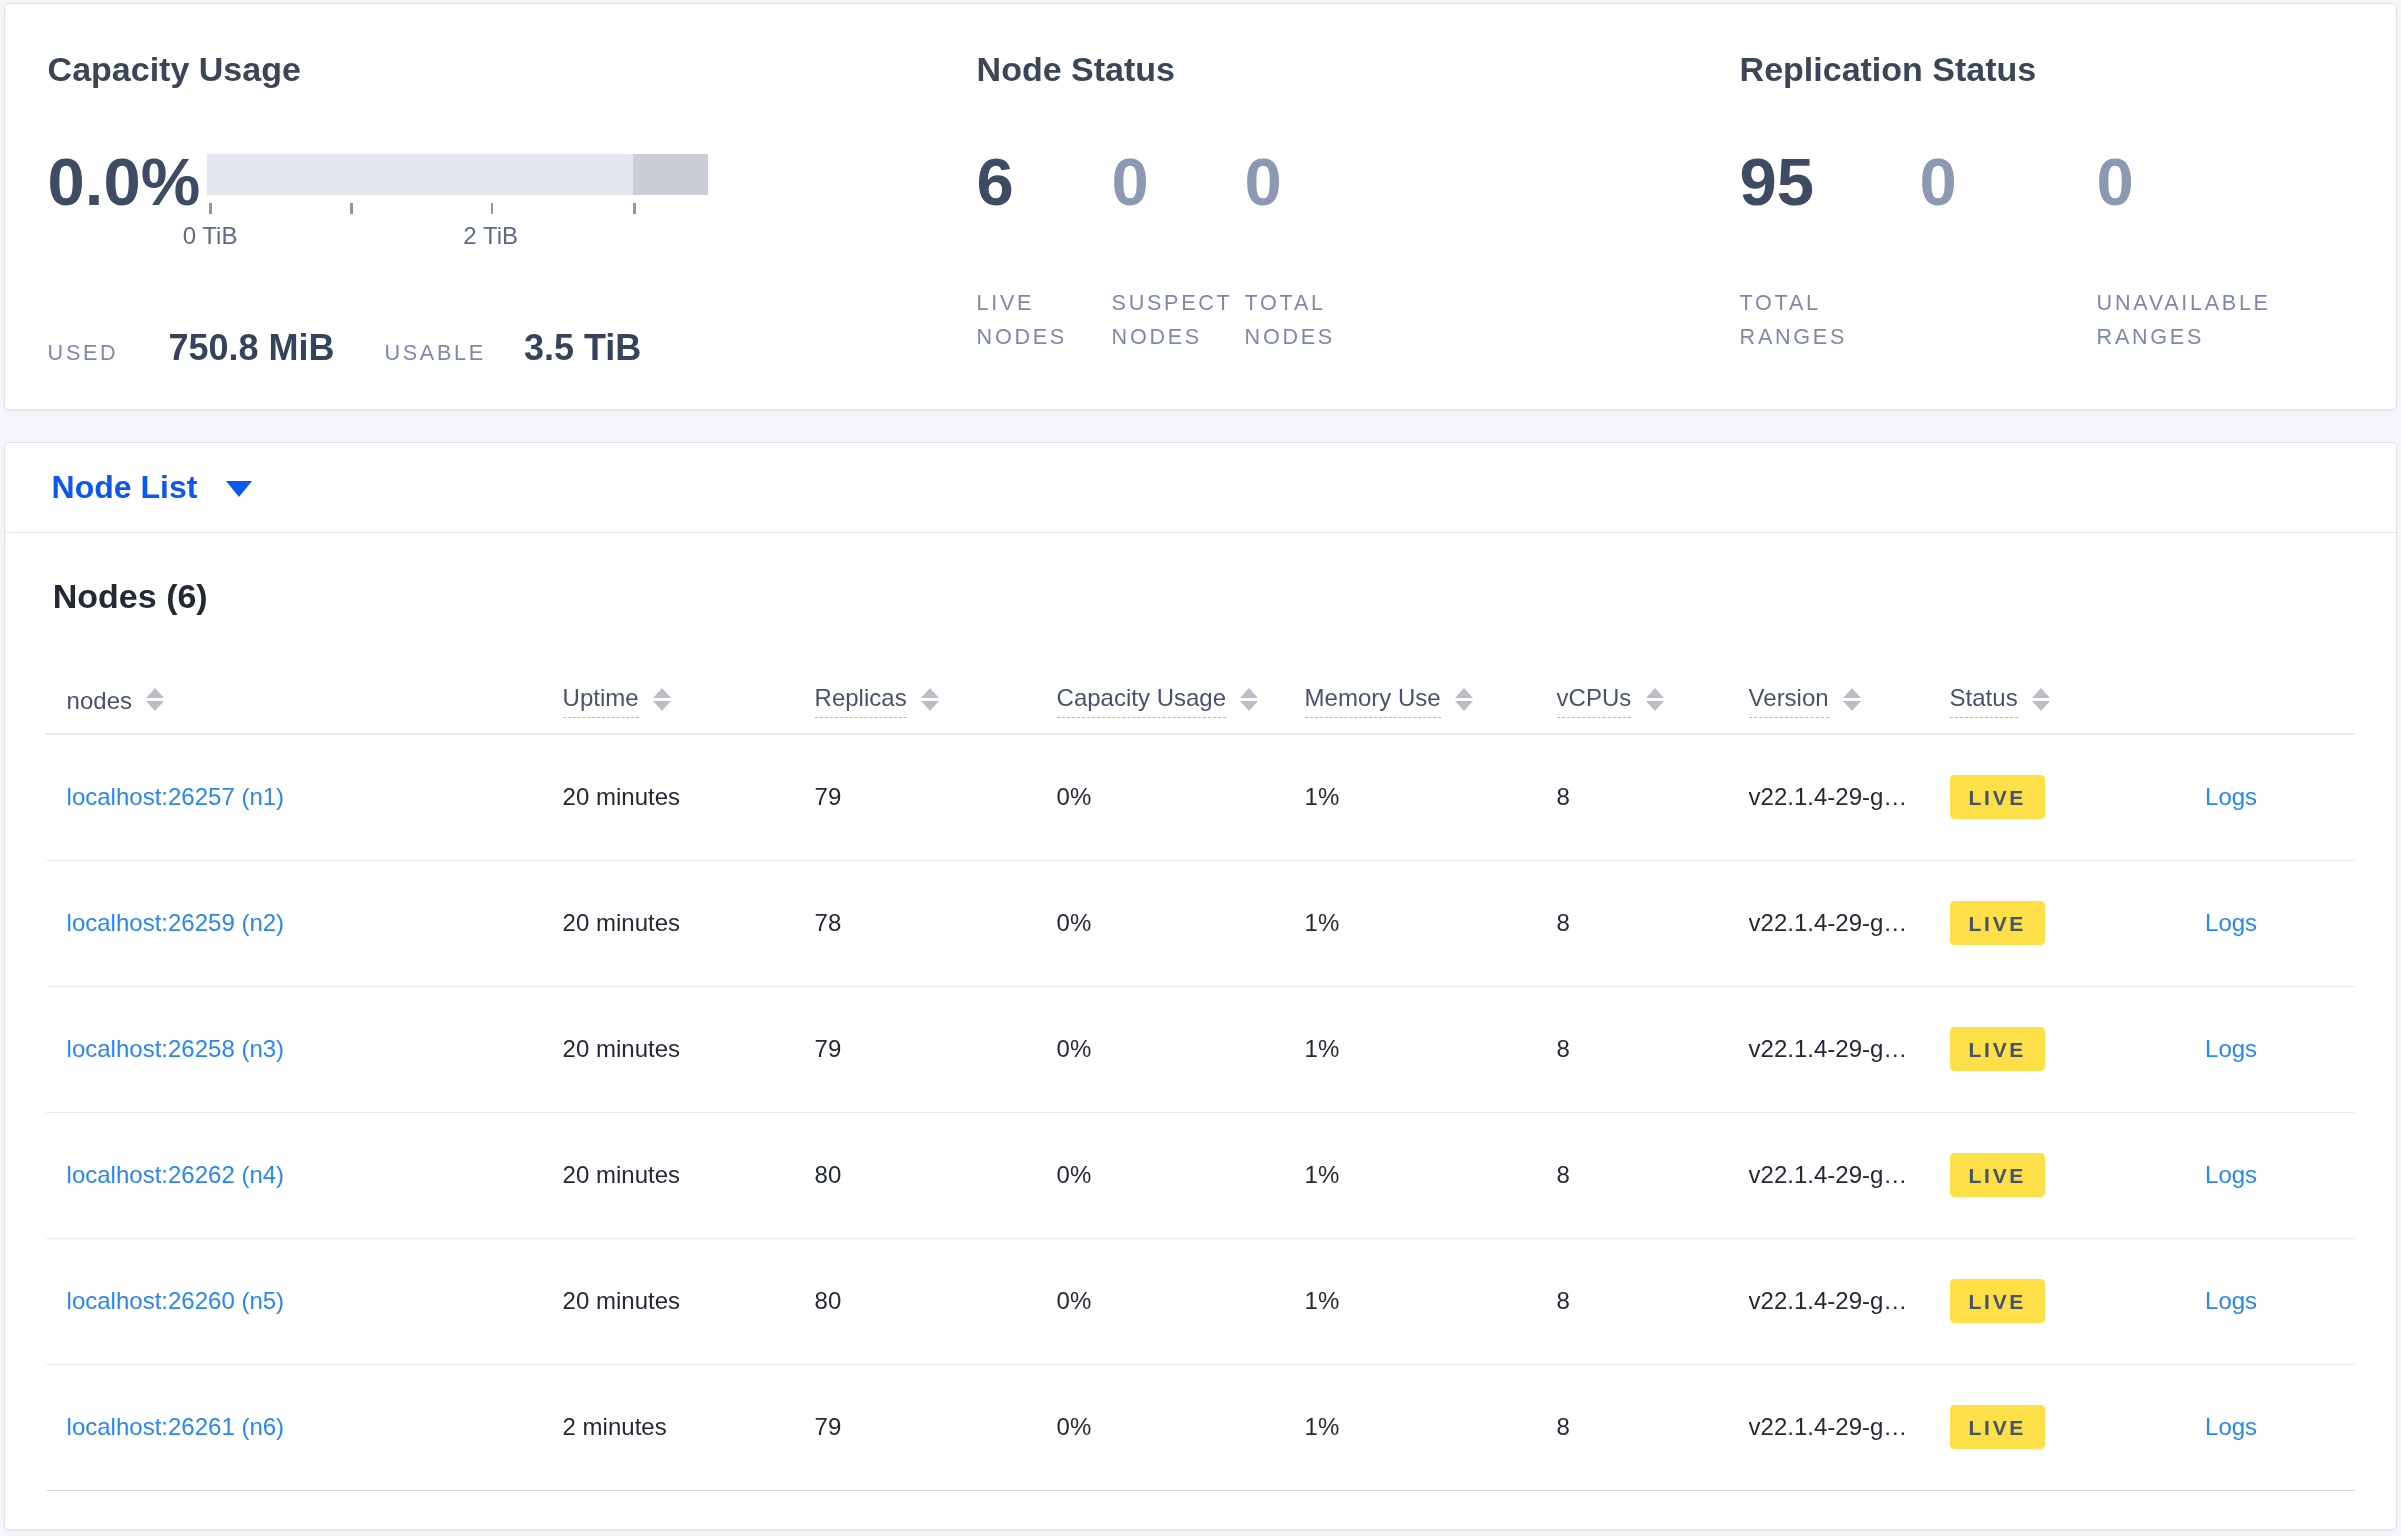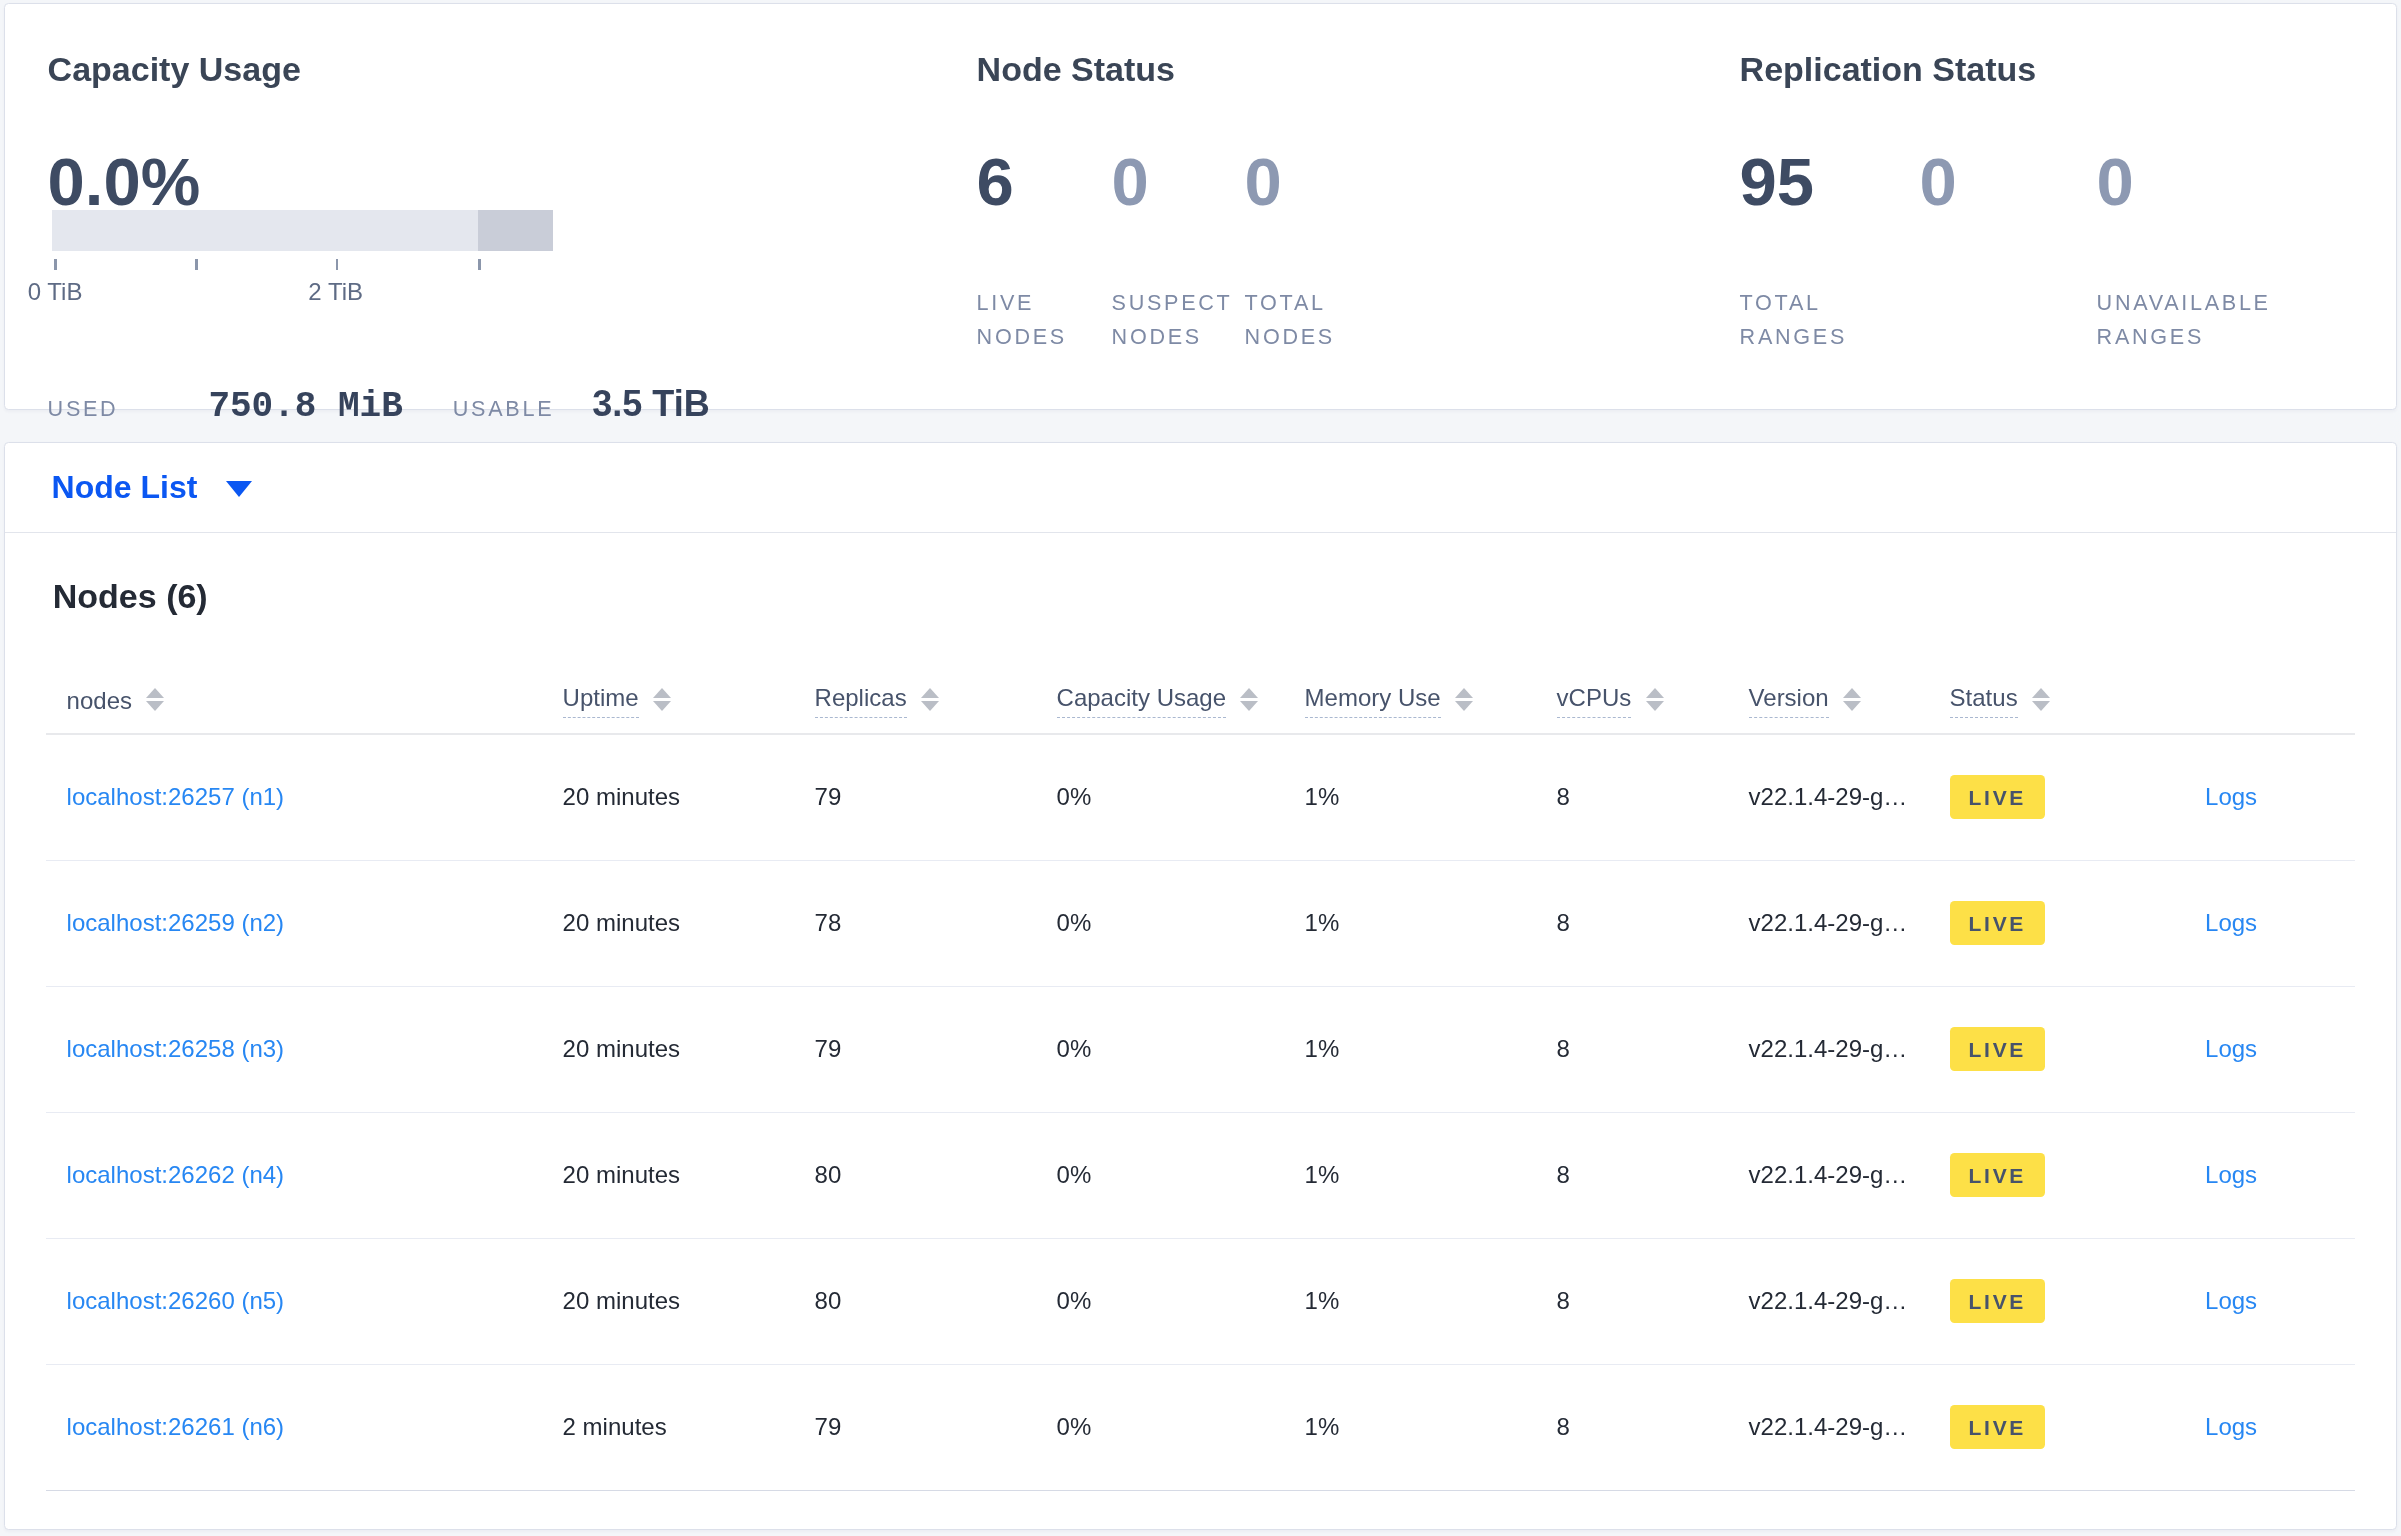--- a/index.html
+++ b/index.html
@@ -26,42 +26,42 @@
   .panel-title {
     font-size: 34px;
     font-weight: 600;
     color: #3a4556;
     line-height: 40px;
   }
   #panel-capacity { padding-left: 43px; width: 972px; }
   #panel-nodes    { width: 763px; }
   #panel-replication { flex: 1; }
 
-  .cap-row { display: flex; margin-top: 65px; flex-direction: column; }
+  .cap-row { display: flex; margin-top: 65px; }
   .cap-percent {
     font-size: 67px; font-weight: 600; color: #3e4b63;
     line-height: 56px; width: 155px; flex: none;
   }
   .cap-bar-col { margin-left: 4.5px; width: 501px; }
   .cap-bar { position: relative; width: 501px; height: 41px; background: #e4e7ee; }
   .cap-bar-dark { position: absolute; right: 0; top: 0; height: 100%; width: 15%; background: #c9cdd8; }
   .cap-ticks { position: relative; height: 12.6px; margin-top: 8px; }
   .cap-tick { position: absolute; top: 0; width: 2.7px; height: 11.7px; background: #8b96ab; }
   .cap-tick-labels { position: relative; height: 27px; margin-top: 7.2px; }
   .cap-tick-label {
     position: absolute; transform: translateX(-50%);
     font-size: 24px; color: #5e6b85; white-space: nowrap;
   }
   .cap-used-row { display: flex; align-items: baseline; margin-top: 78px; }
   .stat-caption {
     font-size: 21.6px; letter-spacing: 2.7px; color: #7e8aa5;
     font-weight: 500; line-height: 34px;
   }
   .cap-value { font-size: 36px; font-weight: 600; color: #36435c; }
-  .m-used-val { margin-left: 90px; font-family: Liberation Mono, monospace; }
+  .m-used-val { margin-left: 50px; }
   .m-usable   { margin-left: 50px; }
   .m-usable-val { margin-left: 38px; }
 
   .stats-row { display: flex; margin-top: 65px; height: 200px; }
   .stat { display: flex; flex-direction: column; }
   .stat-value { font-size: 67px; font-weight: 600; line-height: 56px; color: #3e4b63; }
   .stat-value.zero { color: #8d99b2; }
   .stat-label { margin-top: auto; }
   #panel-nodes .stat:nth-child(1) { width: 135px; }
   #panel-nodes .stat:nth-child(2) { width: 133px; }

